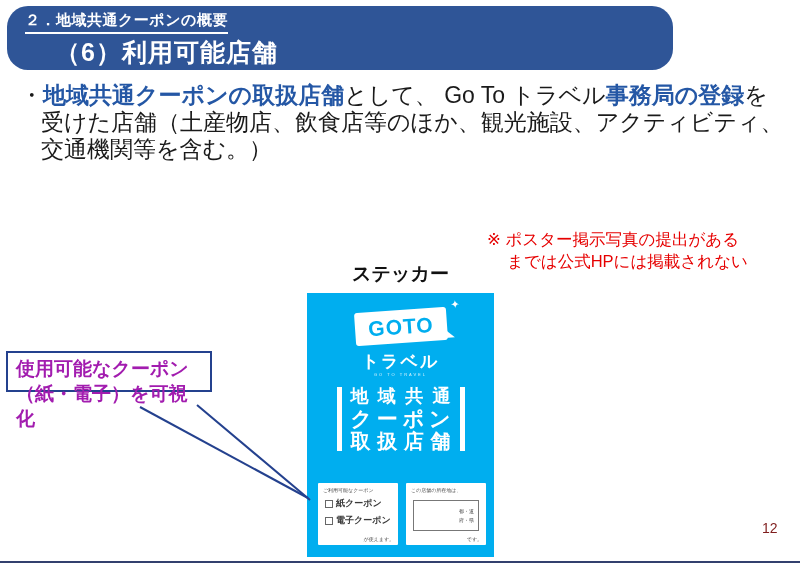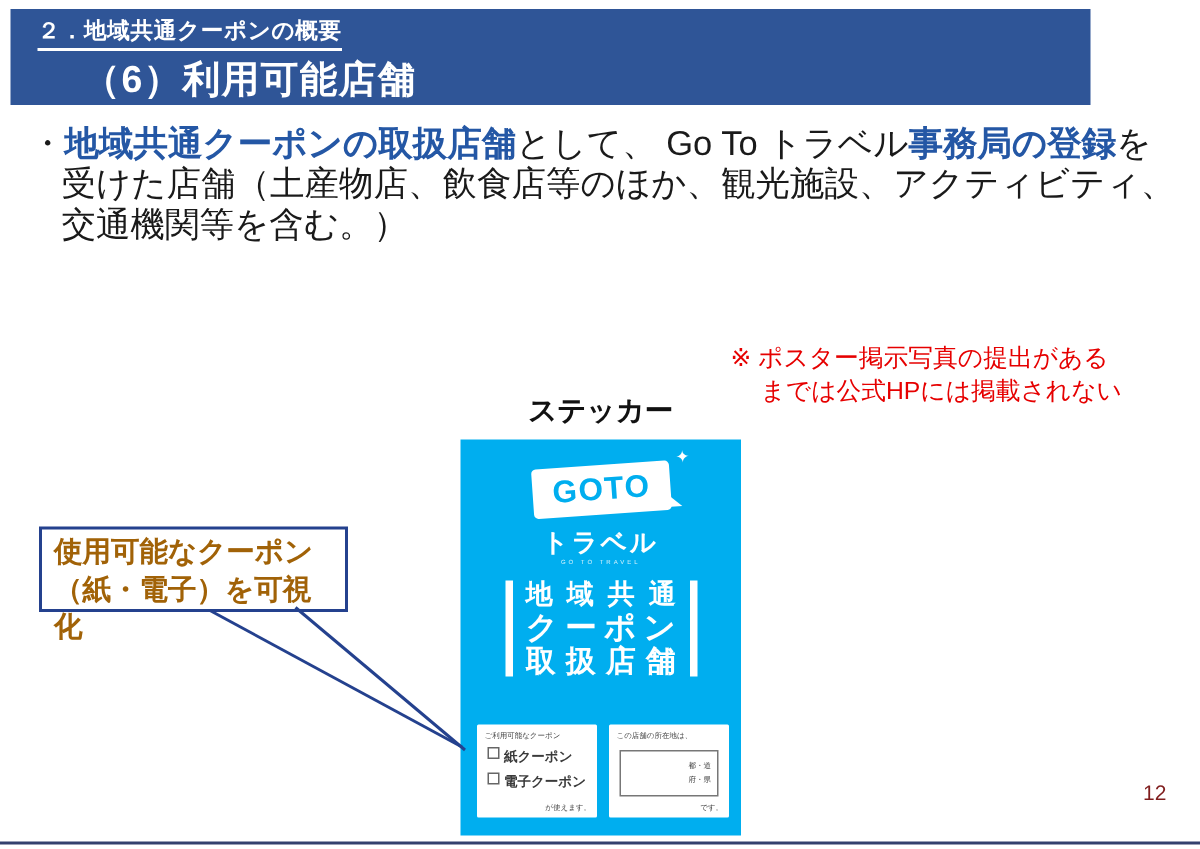--- a/index.html
+++ b/index.html
@@ -4,21 +4,21 @@
 <style>
   * { margin:0; padding:0; box-sizing:border-box; }
   html,body { width:800px; height:566px; }
   body {
     font-family:"Liberation Sans","DejaVu Sans",sans-serif;
     background:#ffffff; position:relative; overflow:hidden;
   }
   .slide { position:absolute; inset:0; width:800px; height:566px; background:#fff; }
 
   
-  .header-band { position:absolute; left:7px; top:6px; width:720px; height:64px; background:#2f5597; }
+  .header-band { position:absolute; left:7px; top:6px; width:666px; height:64px; background:#2f5597;border-radius:21px; }
   .breadcrumb {
     position:absolute; left:18px; top:5px; color:#fff; font-weight:bold; font-size:15px;
     border-bottom:2px solid #fff; padding-bottom:2px; letter-spacing:0.5px;
   }
   .page-title {
     position:absolute; left:48px; top:30px; color:#fff; font-weight:bold; font-size:25px; letter-spacing:1px;
   }
 
   
   .bullets { position:absolute; left:20px; top:82px; width:766px; font-size:23px; line-height:27px; color:#1a1a1a; }
@@ -58,32 +58,32 @@
   .main-line { color:#fff; font-weight:bold; text-align:justify; text-align-last:justify; }
   .main-line.l1 { font-size:18px; line-height:21px; }
   .main-line.l2 { font-size:21px; line-height:23px; }
   .main-line.l3 { font-size:20px; line-height:22px; }
 
   .mini-box { position:absolute; top:190px; width:80px; height:62px; background:#fff; border-radius:1px;
               color:#333; }
   .mini-box.left  { left:11px; }
   .mini-box.right { left:99px; }
   .mini-heading { font-size:5px; padding:4px 0 0 5px; color:#444; transform-origin:left top; }
-  .check-row { display:flex; gap:3px; margin:4px 0 0 7px; }
+  .check-row { display:flex; align-items:center; gap:3px; margin:4px 0 0 7px; }
   .checkbox { width:8px; height:8px; border:1px solid #666; background:#fff; flex:none; }
   .check-label { font-size:9px; font-weight:bold; color:#3a3a3a; white-space:nowrap; }
   .mini-suffix { position:absolute; right:4px; bottom:3px; font-size:5px; color:#444; }
   .addr-field { position:absolute; left:7px; top:17px; width:66px; height:31px; border:1px solid #777;
                 display:flex; flex-direction:column; justify-content:center; }
   .addr-line { font-size:5px; color:#444; text-align:right; padding-right:4px; line-height:9px; }
 
   
-  .callout { position:absolute; left:26px; top:351px; width:206px; height:57px;
+  .callout { position:absolute; left:6px; top:351px; width:206px; height:41px;
              border:2px solid #24418e; background:#fff; padding:3px 8px;
-             color:#a16207; font-weight:bold; font-size:19px; line-height:25px; }
+             color:#a21caf; font-weight:bold; font-size:19px; line-height:25px; }
   .connector-svg { position:absolute; left:0; top:0; width:800px; height:566px; pointer-events:none; }
 
   
   .page-number { position:absolute; left:762px; top:520px; font-size:14px; color:#7f1d1d; }
   .bottom-rule { position:absolute; left:0; top:561px; width:800px; height:2px; background:#33406e; }
 </style>
 </head>
 <body>
 
 <div class="slide">

